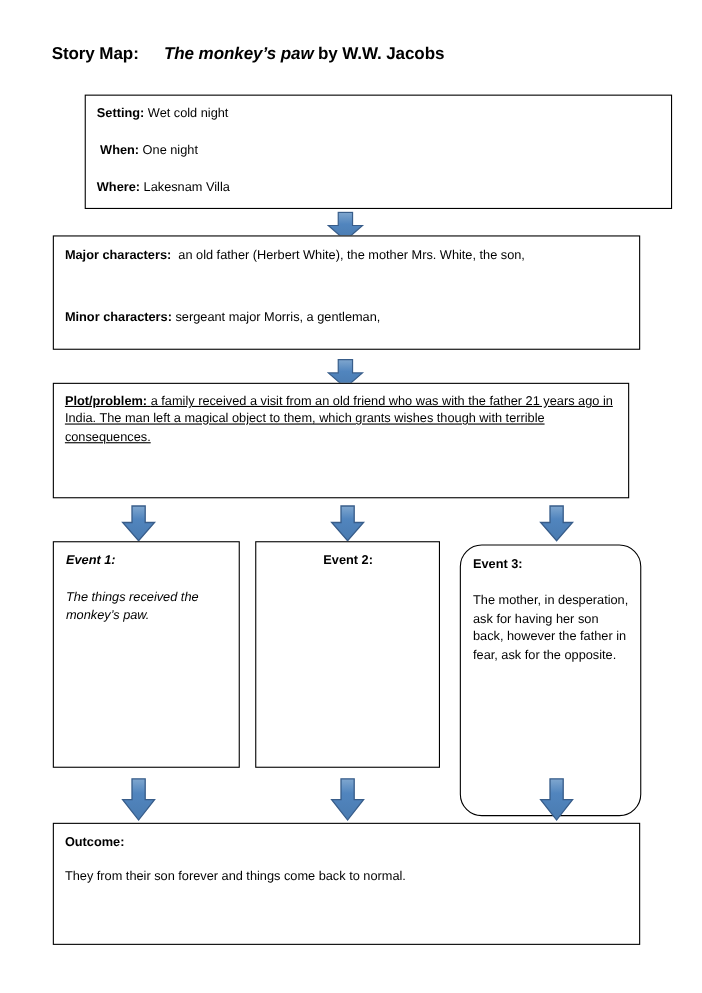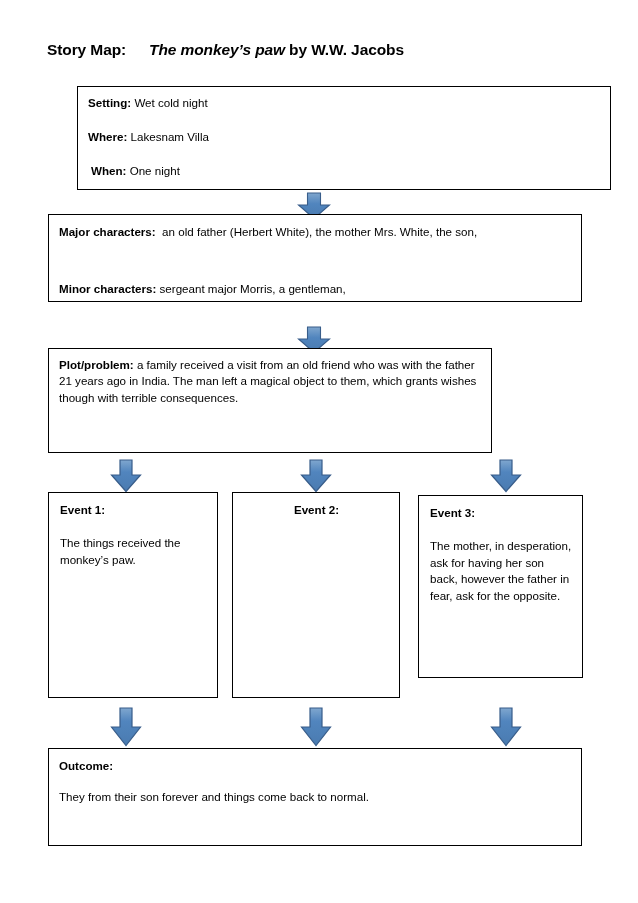--- a/index.html
+++ b/index.html
@@ -60,41 +60,41 @@
   .row { margin-bottom: 14px; }
   .row:last-child { margin-bottom: 0; }
 
   
   #box-setting { left: 48px; top: 86px; width: 534px; height: 104px; margin-left: 29px; }
   #box-setting .inner { padding-top: 8px; }
   #box-setting .row { margin-bottom: 17px; }
   .indent-when { padding-left: 3px; }
 
   
-  #box-characters { left: 48px; top: 214px; width: 534px; height: 88px; }
+  #box-characters { left: 48px; top: 214px; width: 534px; height: 104px; }
   #box-characters .inner { padding-top: 9px; }
   #box-characters .row-major { margin-bottom: 40px; }
 
   
-  #box-plot { left: 48px; top: 348px; width: 444px; height: 105px; }
+  #box-plot { left: 48px; top: 348px; width: 524px; height: 105px; text-decoration: underline; }
   #box-plot .inner { padding-top: 8px; padding-right: 12px; }
   #box-plot .ptext { line-height: 1.42; }
 
   
   .box-event { height: 206px; }
   .box-event .inner { padding: 9px 10px 6px 11px; }
   .box-event .ev-head { font-weight: bold; margin-bottom: 16px; }
   .box-event .ev-body { line-height: 1.45; }
 
-  #box-event-1 { left: 48px;  top: 492px; width: 170px; }
+  #box-event-1 { left: 48px;  top: 492px; width: 170px; font-style: italic; }
   #box-event-2 { left: 232px; top: 492px; width: 168px; text-align: center; }
-  #box-event-3 { left: 418px; top: 495px; width: 165px; height: 183px; }
-
-  
-  #box-outcome { left: 48px; top: 748px; width: 534px; height: 98px; }
+  #box-event-3 { left: 418px; top: 495px; width: 165px; height: 247px; border-radius: 20px; }
+
+  
+  #box-outcome { left: 48px; top: 748px; width: 534px; height: 111px; }
   #box-outcome .inner { padding-top: 9px; }
   #box-outcome .out-head { font-weight: bold; margin-bottom: 14px; }
 
   
   .arrow {
     position: absolute;
     display: block;
   }
   .arrow svg { display: block; }
 </style>
@@ -106,27 +106,27 @@
   <div class="title">
     <span class="t-label">Story Map:</span><span class="t-work">The monkey’s paw</span><span class="t-by">by W.W. Jacobs</span>
   </div>
 
   <div class="box" id="box-setting">
     <div class="inner">
       <div class="row">
         <span class="lbl">Setting:</span>
         <span>Wet cold night</span>
       </div>
+      <div class="row indent-when">
+        <span class="lbl">When:</span>
+        <span>One night</span>
+      </div>
       <div class="row">
         <span class="lbl">Where:</span>
         <span>Lakesnam Villa</span>
-      </div>
-      <div class="row indent-when">
-        <span class="lbl">When:</span>
-        <span>One night</span>
       </div>
     </div>
   </div>
 
   <span class="arrow" style="left:297px; top:192px;">
     <svg width="34" height="28" viewBox="0 0 34 28">
       <defs>
         <linearGradient id="ag1" x1="0" y1="0" x2="0" y2="1">
           <stop offset="0%" stop-color="#7FA6CE"></stop>
           <stop offset="42%" stop-color="#5185BE"></stop>

